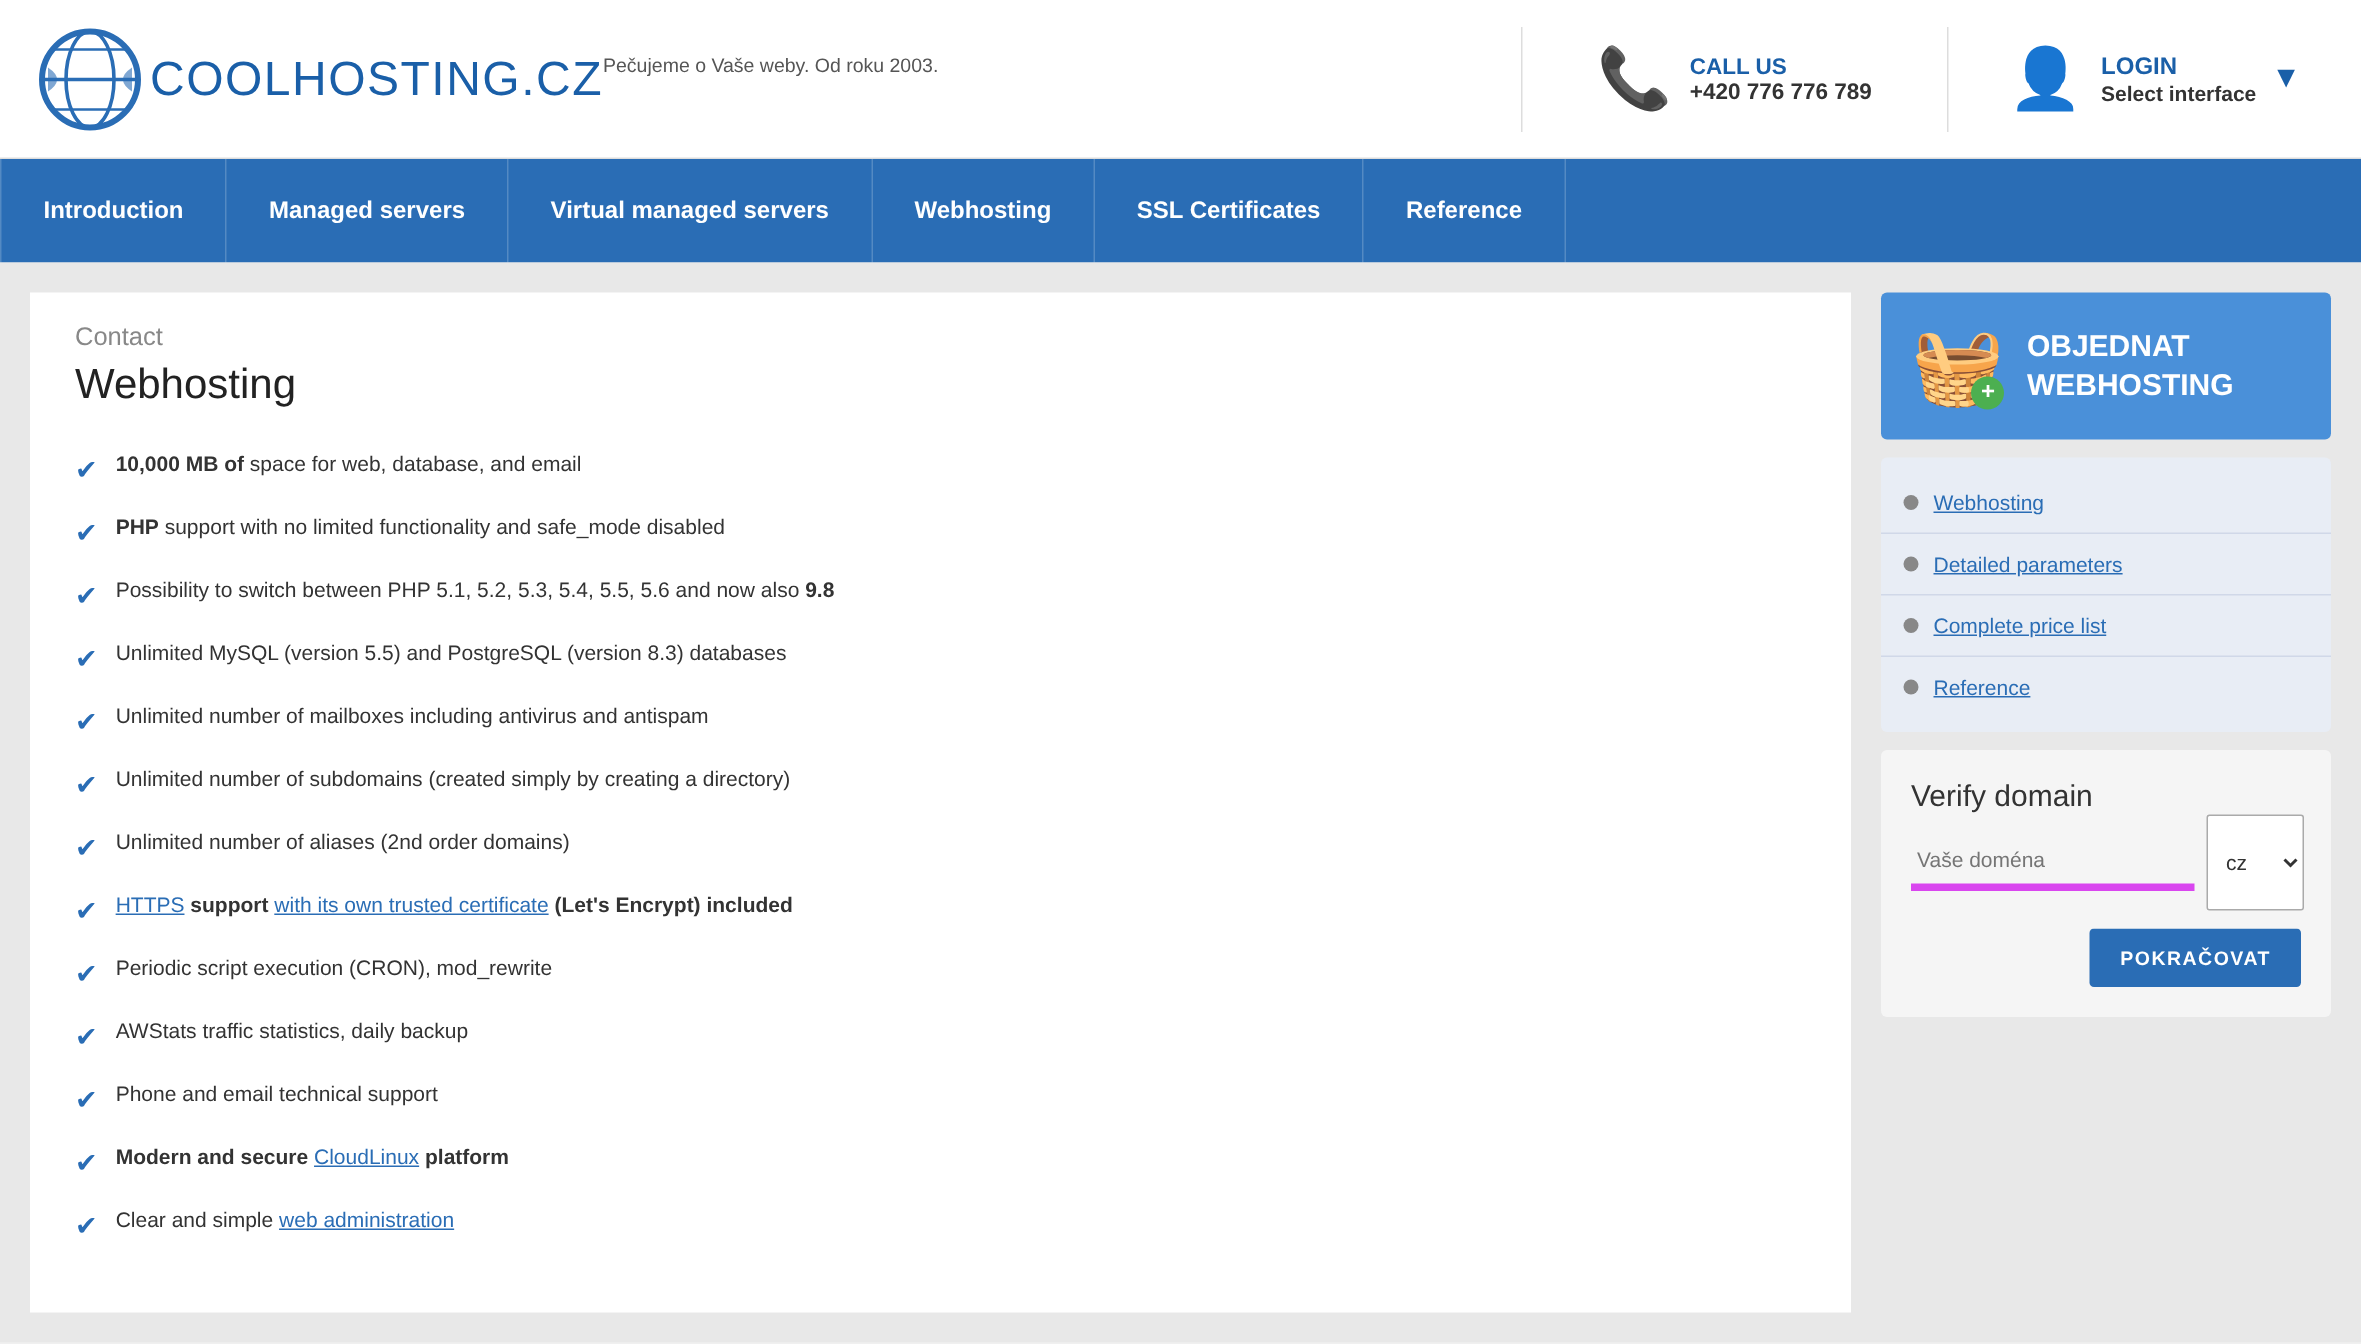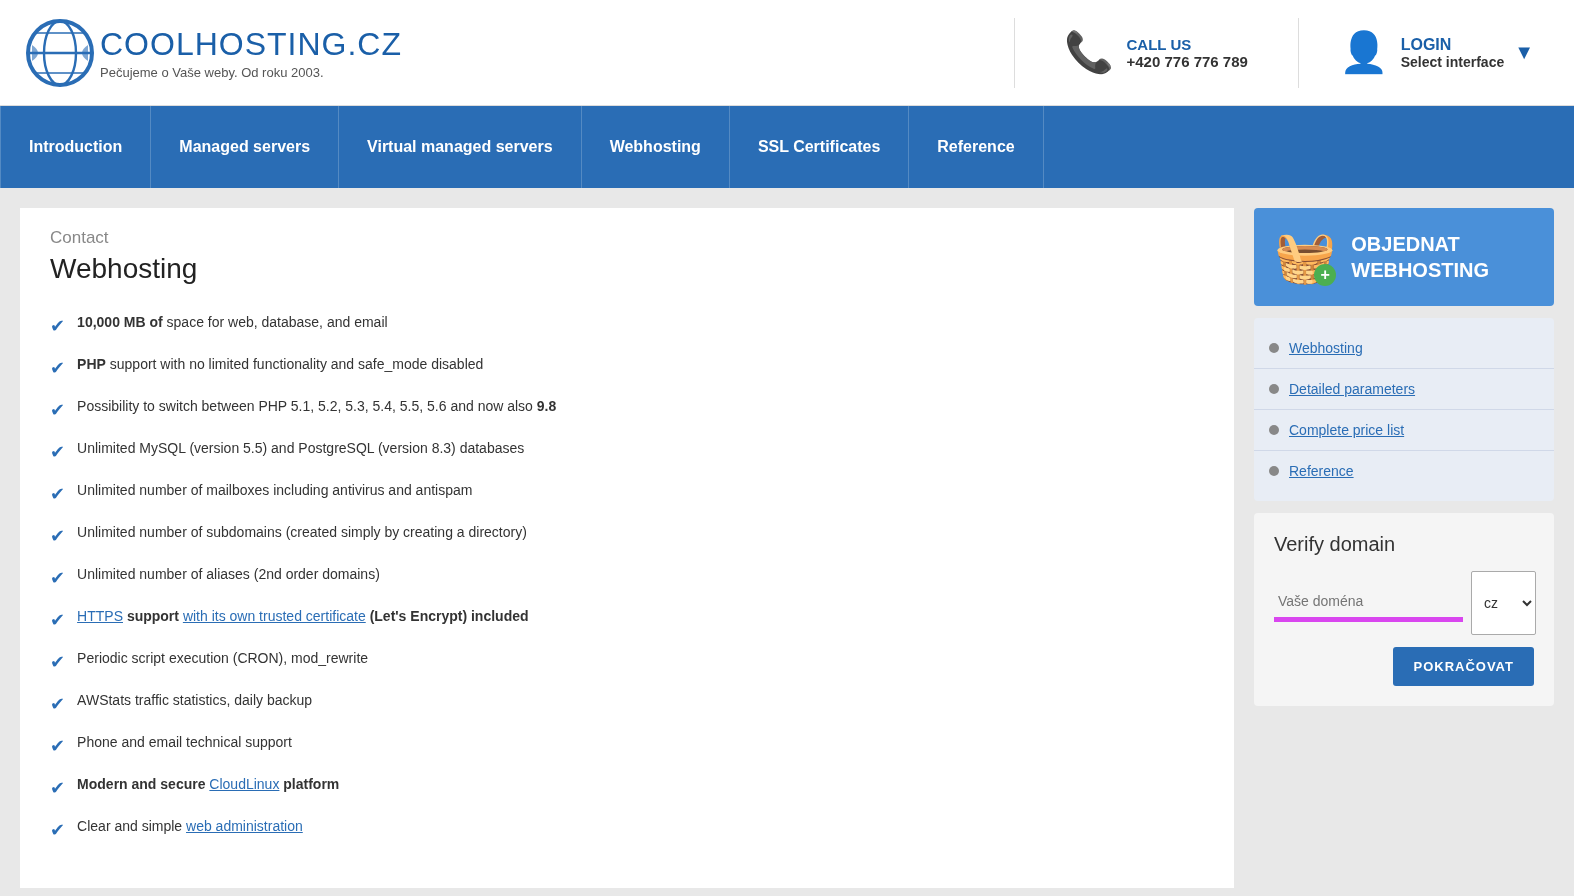--- a/index.html
+++ b/index.html
@@ -1,40 +1,40 @@
 <!DOCTYPE html>
 <html><head>
   <meta charset="utf-8">
   <style>
     * { margin: 0; padding: 0; box-sizing: border-box; }
     body { font-family: Arial, sans-serif; font-size: 14px; color: #333; background: #f0f0f0; }
 
     
     .header { background: #fff; display: flex; align-items: center; padding: 10px 20px; border-bottom: 1px solid #ddd; height: 106px; }
     .logo-area { display: flex; align-items: center; flex: 1; }
-    .logo-text { display: flex; flex-direction: column; }
+    .logo-text { display: flex; flex-direction: row; }
     .logo-brand { font-size: 32px; font-weight: bold; color: #1a5fa8; letter-spacing: 1px; }
     .logo-brand span { font-weight: normal; }
     .logo-sub { font-size: 13px; color: #555; margin-top: 2px; }
     .header-divider { width: 1px; background: #ddd; height: 70px; margin: 0 20px; }
     .call-area { display: flex; align-items: center; padding: 0 30px; }
     .phone-icon { font-size: 40px; margin-right: 12px; color: #888; }
     .call-text { display: flex; flex-direction: column; }
     .call-label { color: #1a5fa8; font-weight: bold; font-size: 15px; }
     .call-number { color: #333; font-size: 15px; font-weight: bold; }
     .login-area { display: flex; align-items: center; padding: 0 20px; cursor: pointer; }
     .person-icon { font-size: 40px; color: #888; margin-right: 12px; }
     .login-text { display: flex; flex-direction: column; }
     .login-label { color: #1a5fa8; font-weight: bold; font-size: 16px; }
     .login-sub { color: #333; font-size: 14px; font-weight: bold; }
     .dropdown-arrow { color: #1a5fa8; font-size: 20px; margin-left: 10px; }
 
     
     .nav { background: #2a6db5; display: flex; }
-    .nav-item { color: #fff; padding: 0 28px; height: 82px; display: flex; align-items: center; font-size: 16px; font-weight: bold; cursor: pointer; border-right: 1px solid rgba(255,255,255,0.2); }
+    .nav-item { color: #fff; padding: 0 28px; height: 69px; display: flex; align-items: center; font-size: 16px; font-weight: bold; cursor: pointer; border-right: 1px solid rgba(255,255,255,0.2); }
     .nav-item:first-child { border-left: 1px solid rgba(255,255,255,0.2); }
 
     
     .main { display: flex; padding: 20px; gap: 20px; background: #e8e8e8; min-height: calc(896px - 176px); }
     .content { flex: 1; background: #fff; padding: 20px 30px; }
     .sidebar { width: 300px; display: flex; flex-direction: column; gap: 12px; }
 
     
     .breadcrumb { color: #888; font-size: 17px; margin-bottom: 5px; }
     .page-title { font-size: 28px; color: #222; margin-bottom: 20px; font-weight: normal; }
@@ -50,21 +50,21 @@
     .basket-plus { background: #4caf50; color: #fff; border-radius: 50%; width: 22px; height: 22px; display: flex; align-items: center; justify-content: center; font-size: 16px; font-weight: bold; position: absolute; bottom: 0; right: 0; }
     .order-label { color: #fff; font-size: 20px; font-weight: bold; line-height: 1.3; }
 
     .sidebar-links { background: #e8edf5; border-radius: 4px; padding: 10px 0; }
     .sidebar-link-item { display: flex; align-items: center; padding: 12px 15px; border-bottom: 1px solid #d0d8e8; cursor: pointer; }
     .sidebar-link-item:last-child { border-bottom: none; }
     .sidebar-bullet { width: 10px; height: 10px; background: #888; border-radius: 50%; margin-right: 10px; flex-shrink: 0; }
     .sidebar-link-item a { color: #2a6db5; text-decoration: underline; font-size: 14px; }
 
     .verify-domain { background: #f5f5f5; border-radius: 4px; padding: 20px; }
-    .verify-title { font-size: 20px; color: #333; margin-bottom: 15px; }
+    .verify-title { font-size: 20px; color: #333; }
     .verify-inputs { display: flex; gap: 8px; margin-bottom: 12px; align-items: center; }
     .domain-input { flex: 1; border: none; border-bottom: 5px solid #d946ef; padding: 8px 4px; font-size: 14px; background: transparent; color: #999; outline: none; }
     .tld-select { border: 1px solid #aaa; padding: 22px 8px; font-size: 14px; background: #fff; color: #333; border-radius: 2px; }
     .pokracovat-btn { background: #2a6db5; color: #fff; border: none; padding: 12px 20px; font-size: 13px; font-weight: bold; letter-spacing: 1px; cursor: pointer; border-radius: 3px; float: right; }
 
     
     .globe-svg { width: 80px; height: 80px; }
   </style>
 </head>
 <body>

